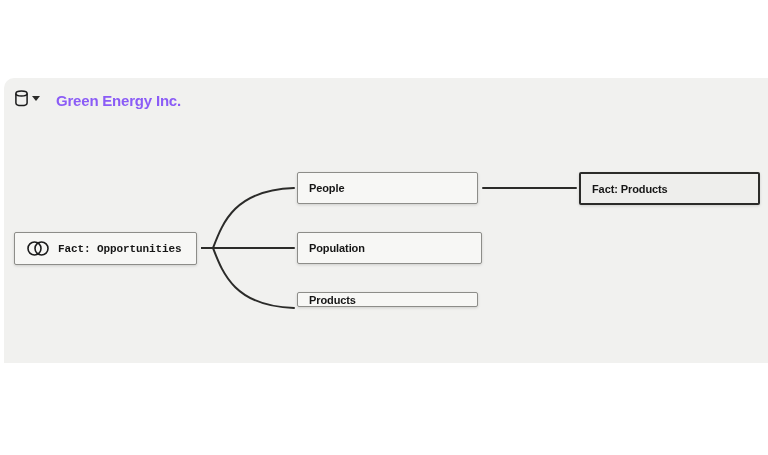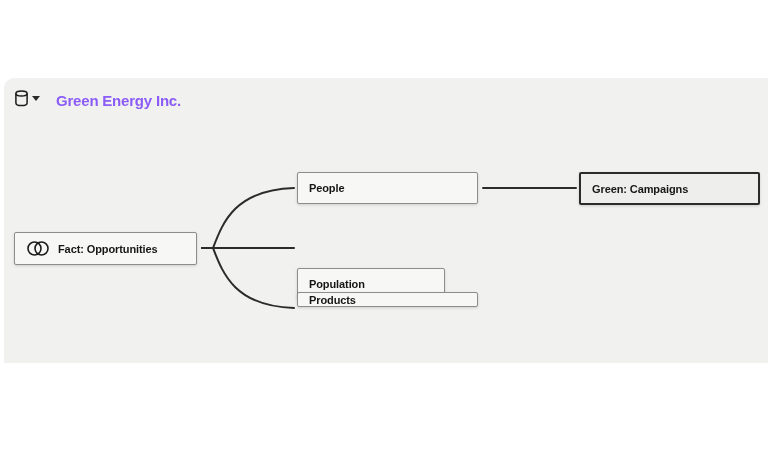--- a/index.html
+++ b/index.html
@@ -65,23 +65,23 @@
     font-size:11px;font-weight:700;letter-spacing:-0.1px;
     color:var(--text);
     cursor:pointer;
   }
   .node .label{white-space:nowrap;}
   .node .node-icon{display:flex;align-items:center;margin-right:8px;}
   .node.selected{
     border:2px solid var(--selected-node-border);
     background:var(--selected-node-bg);
   }
-  #node-fact-opportunities{left:14px;top:232px;width:183px;height:33px;}
+  #node-fact-opportunities{left:14px;top:232px;width:183px;height:33px;font-family:Liberation Mono, monospace;}
   #node-people          {left:297px;top:172px;width:181px;height:32px;}
-  #node-population      {left:297px;top:232px;width:148px;height:32px;margin-top:36px;}
+  #node-population      {left:297px;top:232px;width:185px;height:32px;}
   #node-products        {left:297px;top:292px;width:181px;height:15px;}
   #node-fact-campaigns  {left:579px;top:172px;width:181px;height:33px;}
 </style>
 </head>
 <body>
 
 <div class="page">
   <div class="canvas">
 
     <div class="header">
@@ -121,15 +121,15 @@
 
   <div class="node" id="node-population">
     <span class="label">Population</span>
   </div>
 
   <div class="node" id="node-products">
     <span class="label">Products</span>
   </div>
 
   <div class="node selected" id="node-fact-campaigns">
-    <span class="label">Green: Campaigns</span>
+    <span class="label">Fact: Products</span>
   </div>
 </div>
 
 </body></html>

